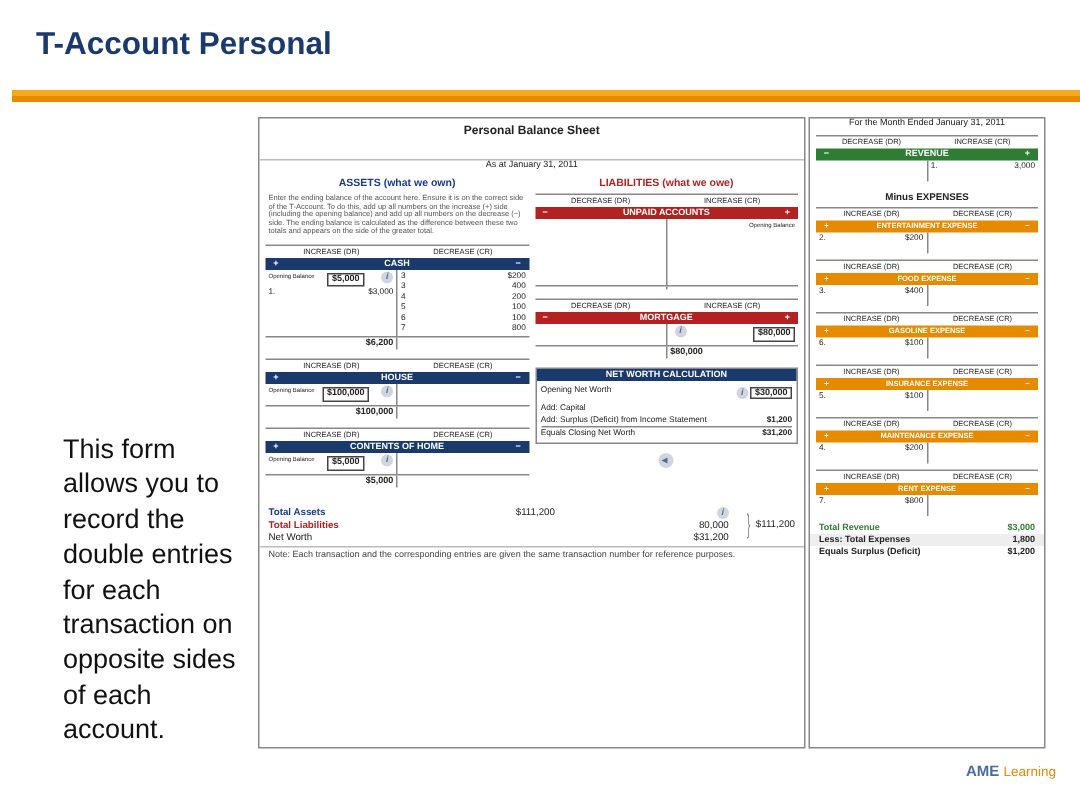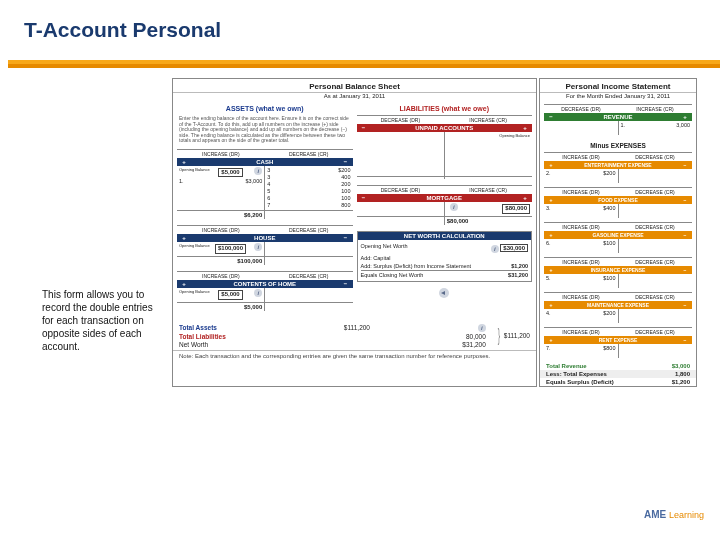--- a/index.html
+++ b/index.html
@@ -37,21 +37,21 @@
   }
   .content-row {
     display: flex;
     position: absolute;
     top: 78px;
     left: 42px;
     right: 20px;
   }
   .desc {
     width: 130px;
-    font-size: 10px;
+    font-size: 18px;
     line-height: 1.3;
     color: #111;
     margin-top: 210px;
     padding-right: 10px;
   }
   .sheets {
     flex: 1;
     display: flex;
     gap: 2px;
   }
@@ -60,21 +60,21 @@
     background: #fff;
     font-size: 6px;
     color: #222;
   }
   .balance-sheet { width: 365px; }
   .income-sheet  { width: 158px; }
   .sheet-title {
     text-align: center;
     font-weight: bold;
     font-size: 8px;
-    padding: 3px 0 1px;
+    padding: 3px 0 15px;
     border-bottom: 1px solid #bbb;
   }
   .sheet-sub {
     text-align: center;
     font-size: 6px;
     padding-bottom: 3px;
   }
   .cols {
     display: flex;
     padding: 2px 4px;
@@ -478,21 +478,20 @@
         <div style="display:flex;align-items:center">
             <span class="bracket">}</span>
             <span>$111,200</span>
           </div>
       </div>
 
       <div class="note">Note: Each transaction and the corresponding entries are given the same transaction number for reference purposes.</div>
     </div>
 
     <div class="sheet income-sheet">
-      <div class="sheet-title">Personal Income Statement</div>
       <div class="sheet-sub">For the Month Ended January 31, 2011</div>
 
       <div class="inc-t">
         <div class="ta-head-row">
           <div>DECREASE (DR)</div>
           <div>INCREASE (CR)</div>
         </div>
         <div class="ta-title bg-green">
           <span class="sign">−</span>
           <span class="name">REVENUE</span>

